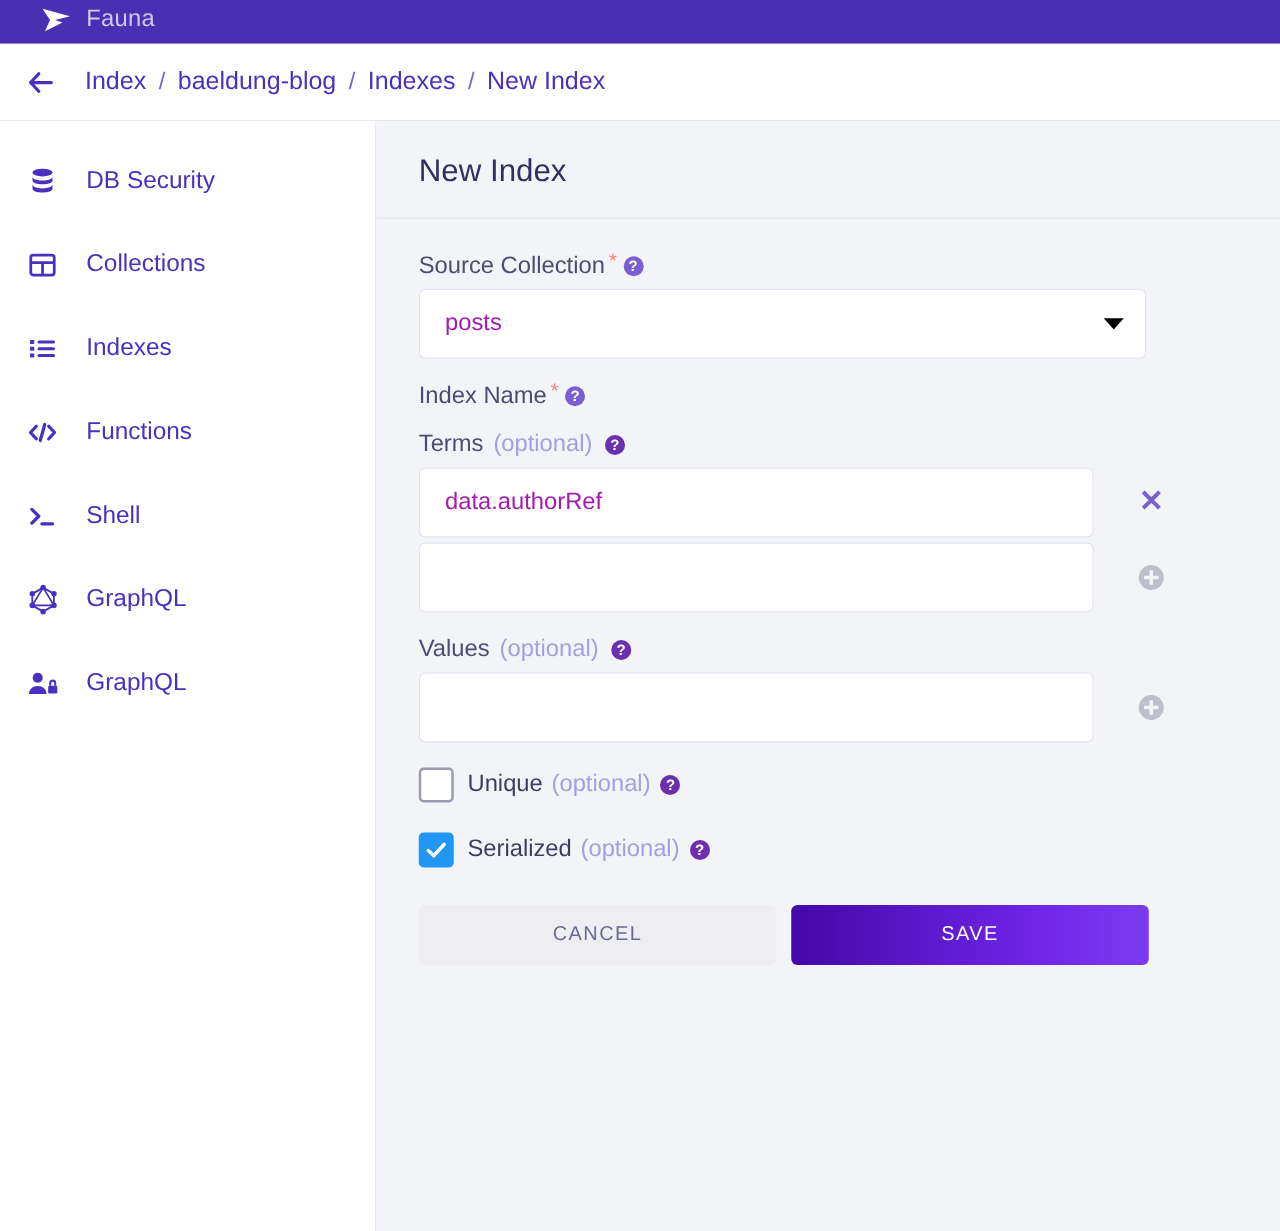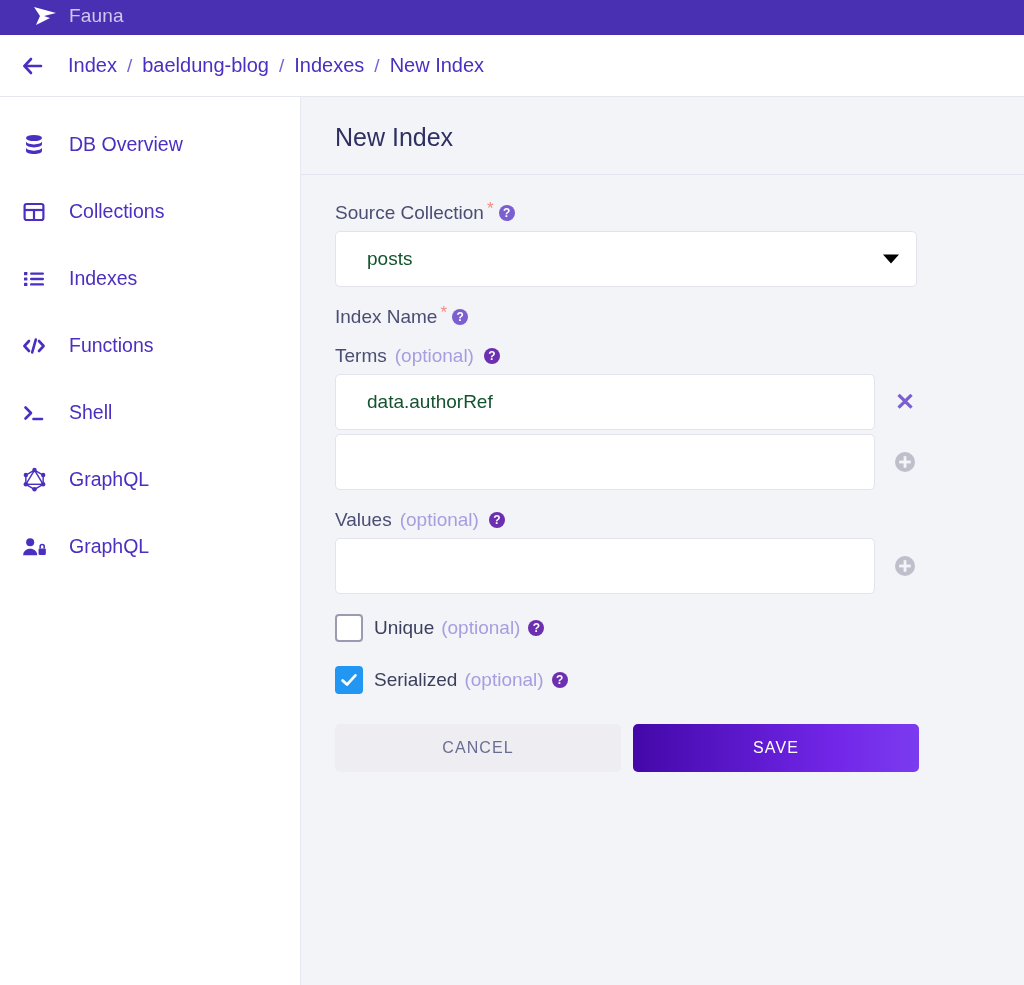--- a/index.html
+++ b/index.html
@@ -79,33 +79,33 @@
     display: inline-flex; align-items: center; justify-content: center;
     margin-left: 8px; cursor: pointer; line-height: 1; flex: 0 0 16px;
     font-family: "Liberation Sans", sans-serif;
   }
   .help.dark { background: #6b2fb0; }
   .help.tight { margin-left: 3px; }
 
   .control {
     width: 582px; height: 56px; background: #ffffff;
     border: 1px solid #e3e3ee; border-radius: 5px;
-    font-size: 19px; color: #14532d; padding: 0 31px;
+    font-size: 19px; color: #a21caf; padding: 0 20px;
     display: flex; align-items: center;
     font-family: "Liberation Sans", sans-serif;
   }
   .select-wrap { position: relative; width: 582px; }
   .select-arrow {
     position: absolute; right: 18px; top: 50%; transform: translateY(-50%);
     width: 0; height: 0; border-left: 8px solid transparent;
     border-right: 8px solid transparent; border-top: 9px solid #000000;
     pointer-events: none;
   }
 
-  .row { display: flex; align-items: center; gap: 0; }
+  .row { display: flex; align-items: center; gap: 16px; }
   .row .control { width: 540px; }
   .row-act {
     width: 60px; display: flex; align-items: center; justify-content: center;
     cursor: pointer; flex: 0 0 60px;
   }
   .x-icon { color: #7b5fd0; font-size: 24px; font-weight: bold; line-height: 1; }
   .plus-icon { width: 22px; height: 22px; display: block; }
   .row + .row { margin-top: 4px; }
 
   .check-row {
@@ -172,21 +172,21 @@
     <aside class="sidebar">
 
       <div class="nav-item">
         <span class="nav-icon">
           <svg width="24" height="24" viewBox="0 0 24 24" fill="currentColor">
             <ellipse cx="12" cy="5" rx="8" ry="3.1"></ellipse>
             <path d="M4 8.3c0 1.7 3.6 3.1 8 3.1s8-1.4 8-3.1v3c0 1.7-3.6 3.1-8 3.1s-8-1.4-8-3.1z"></path>
             <path d="M4 14.6c0 1.7 3.6 3.1 8 3.1s8-1.4 8-3.1v3.3c0 1.7-3.6 3.1-8 3.1s-8-1.4-8-3.1z"></path>
           </svg>
         </span>
-        <span class="nav-label">DB Overview</span>
+        <span class="nav-label">DB Security</span>
       </div>
 
       <div class="nav-item">
         <span class="nav-icon">
           <svg width="24" height="24" viewBox="0 0 24 24" fill="none" stroke="currentColor" stroke-width="2.2">
             <rect x="2.6" y="4" width="18.8" height="16" rx="2"></rect>
             <line x1="2.6" y1="10" x2="21.4" y2="10"></line>
             <line x1="12" y1="10" x2="12" y2="20"></line>
           </svg>
         </span>

